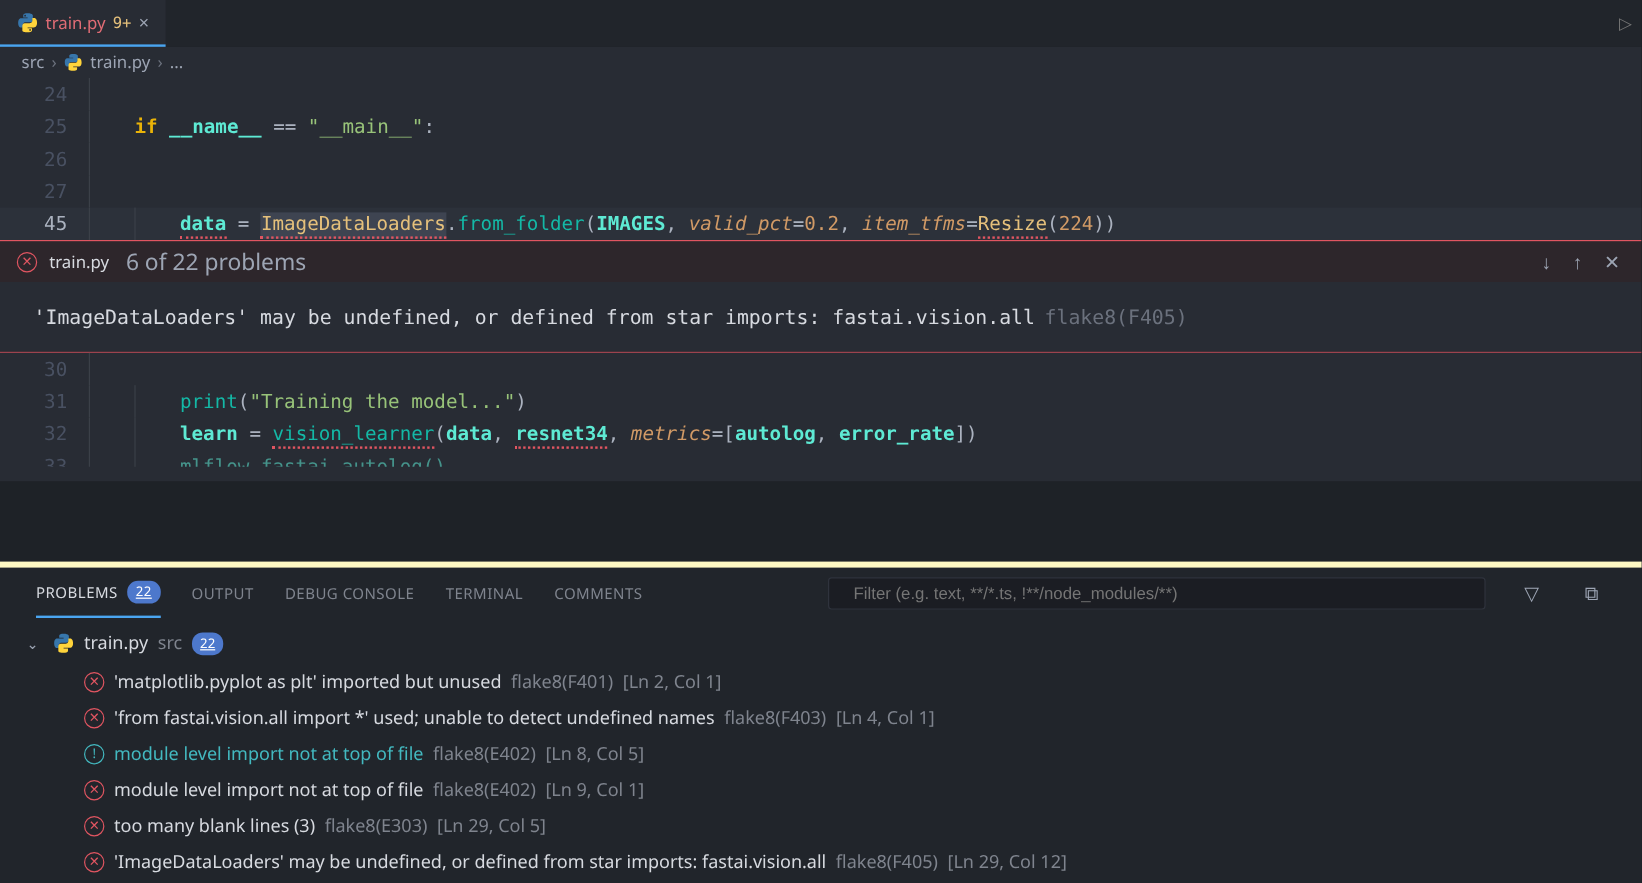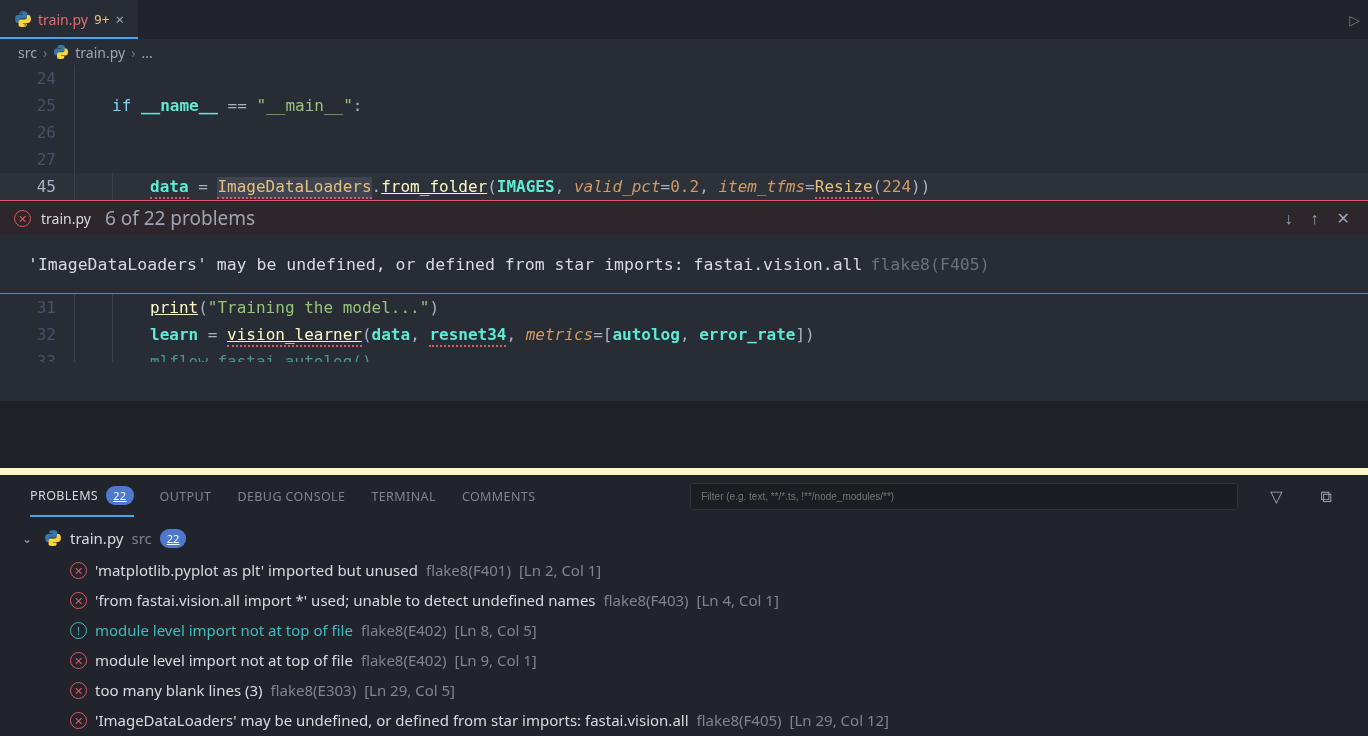--- a/index.html
+++ b/index.html
@@ -33,24 +33,24 @@
   
   .editor { background:#282c34; }
   .line { display:flex; align-items:flex-start; height:27px; line-height:27px; }
   .gutter { width:74px; text-align:right; padding-right:18px; color:#495162; font-family:"Consolas",ui-monospace,monospace; font-size:16px; }
   .gutter.active { color:#abb2bf; }
   .indent { width:38px; border-left:1px solid #3b4048; height:27px; flex:none; }
   .code { font-family:"Consolas",ui-monospace,monospace; font-size:16px; color:#abb2bf; white-space:pre; }
   .line.hl { background:#2c313a; }
 
   
-  .kw   { color:#7dd3fc; }
+  .kw   { color:#eab308;font-weight:bold; }
   .var  { color:#5eead4;font-weight:bold; }
   .op   { color:#abb2bf; }
-  .fn   { color:#fef9c3;text-decoration:underline; }
+  .fn   { color:#14b8a6; }
   .cls  { color:#e5c07b; }
   .str  { color:#98c379; }
   .num  { color:#d19a66; }
   .arg  { color:#d19a66; font-style:italic; }
   .call { color:#5eead4;text-align:right; }
 
   
   .sq-red { border-bottom:2px dotted #e05561; padding-bottom:1px; }
   .sel    { background:#3e4451; }
 
@@ -65,29 +65,29 @@
   .pbanner-hdr .spacer { flex:1; }
   .pbanner-hdr .navico { color:#9da5b4; font-size:16px; cursor:pointer; padding:0 4px; }
   .pbanner-msg {
     flex:1; display:flex; align-items:center;
     padding:0 28px; background:#282c34;
     font-family:"Consolas",ui-monospace,monospace; font-size:16.5px; color:#d7dae0;
   }
   .pbanner-msg .rule { color:#6b717d; margin-left:8px; }
 
   
-  .panel { position:absolute; left:0; right:0; bottom:0; height:268px; background:#21252b; display:flex; flex-direction:column; border-top:7px solid #fef9c3;justify-content:space-between; }
+  .panel { position:absolute; left:0; right:0; bottom:0; height:268px; background:#21252b; display:flex; flex-direction:column; border-top:5px solid #fef9c3;justify-content:space-between; }
   .ptabs { height:42px; display:flex; align-items:center; gap:26px; padding:0 30px; }
   .ptab { color:#7f848e; font-size:12.5px; letter-spacing:0.4px; cursor:pointer; display:flex; align-items:center; gap:8px; padding:10px 0; }
   .ptab.active { color:#d7dae0; border-bottom:2px solid #4aa5f0; margin-bottom:-1px; }
   .badge { background:#4d78cc; color:#fff; border-radius:9px; font-size:11px; padding:2px 7px;text-decoration:underline; }
   .ptabs .spacer { flex:1; }
   .filterbox {
     width:548px; height:27px; background:#1b1d23; border:1px solid #2f333d; border-radius:3px;
-    color:#6b717d; font-size:10px; padding:0 10px; outline:none;
+    color:#6b717d; font-size:14px; padding:0 20px; outline:none;
   }
   .panel-ico { color:#9da5b4; font-size:16px; padding:0 6px; cursor:pointer; }
 
   .ptree { flex:1; overflow:hidden; padding-top:4px; }
   .prow { display:flex; align-items:center; gap:8px; padding:2px 0 2px 22px; height:30px; }
   .prow.file { height:34px; }
   .chev { color:#9da5b4; font-size:12px; width:14px; }
   .prow .msg { color:#d7dae0; font-size:15px; }
   .prow .msg.teal { color:#43b9c0; }
   .prow .rule { color:#7f848e; font-size:15px; }
@@ -170,20 +170,25 @@
     <span class="navico">↑</span>
     <span class="navico">✕</span>
   </div>
   <div class="pbanner-msg">
     <span>'ImageDataLoaders' may be undefined, or defined from star imports: fastai.vision.all</span>
     <span class="rule">flake8(F405)</span>
   </div>
 </div>
 
 <div class="editor" id="editor-bot" style="height:107px;overflow:hidden;">
+    <div class="line">
+      <div class="gutter">30</div>
+      <div class="indent"></div>
+      <div class="code"></div>
+    </div>
     <div class="line">
       <div class="gutter">31</div>
       <div class="indent"></div>
       <div class="indent"></div>
       <div class="code"><span class="fn">print</span>(<span class="str">"Training the model..."</span>)</div>
     </div>
     <div class="line">
       <div class="gutter">32</div>
       <div class="indent"></div>
       <div class="indent"></div>

